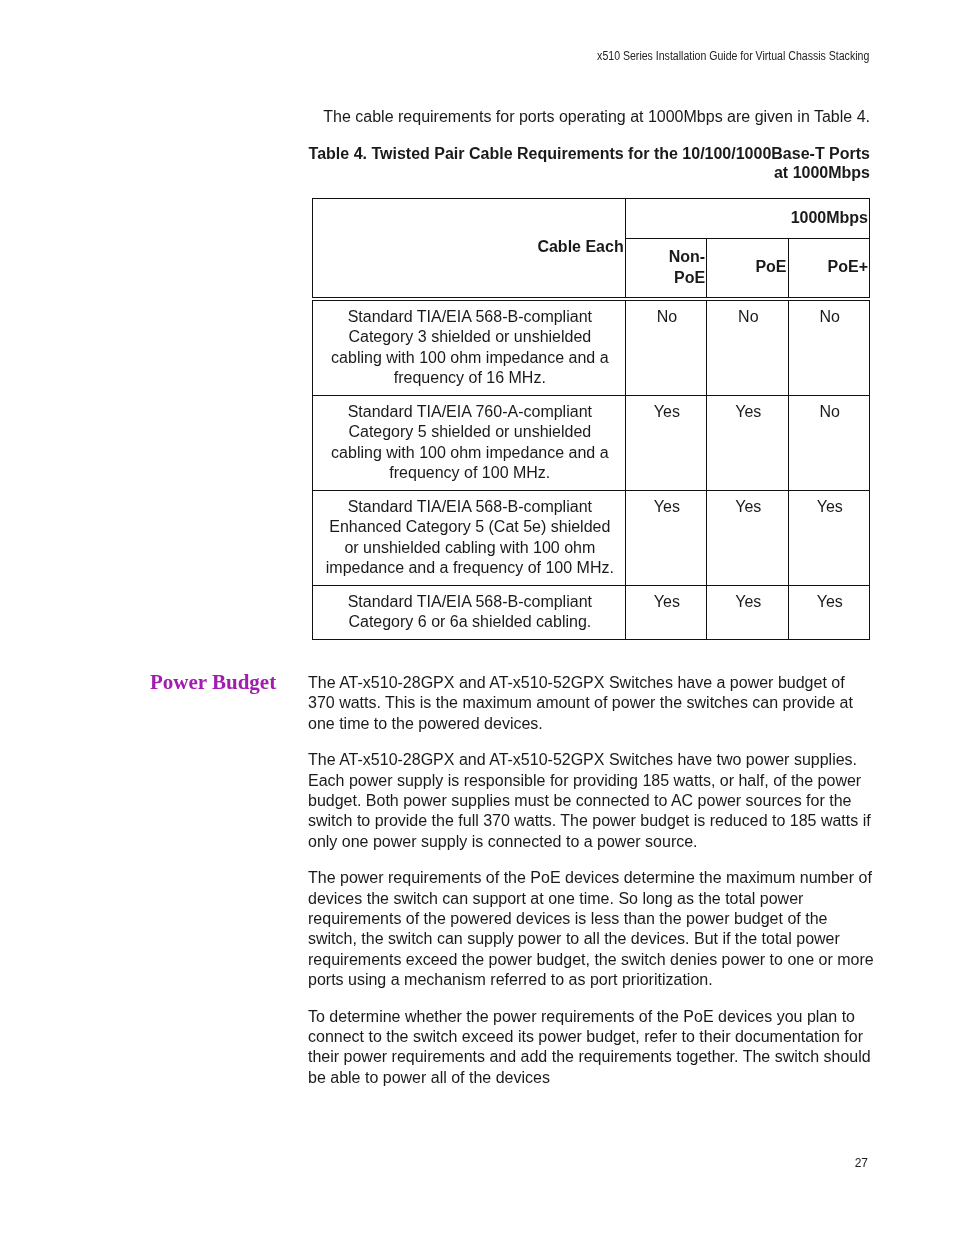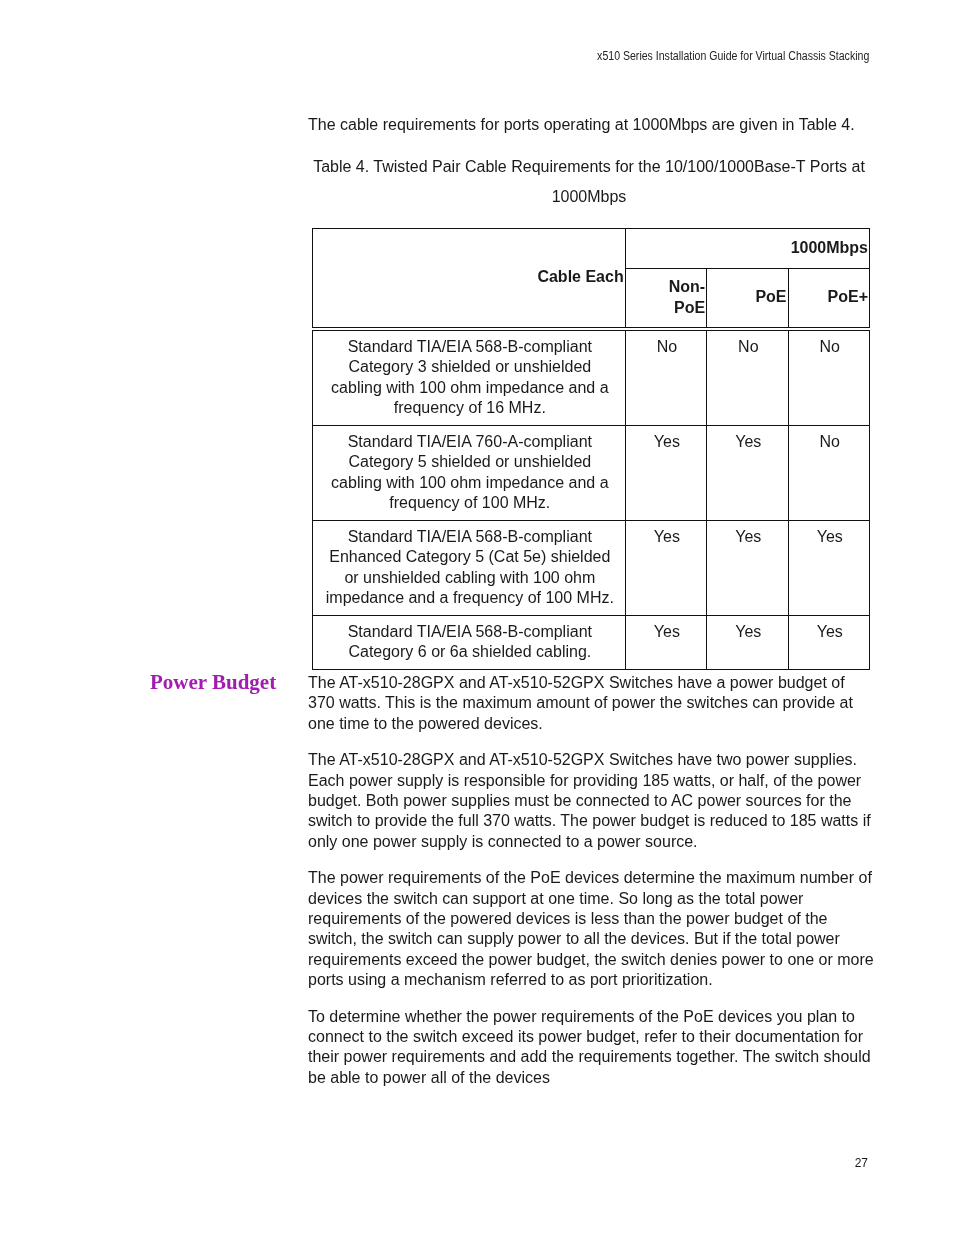--- a/index.html
+++ b/index.html
@@ -1,20 +1,20 @@
 <!DOCTYPE html>
 <html><head>
 <meta charset="utf-8">
 <style>
   html, body { margin: 0; padding: 0; background: #ffffff; }
   body { width: 954px; height: 1235px; position: relative; font-family: "Liberation Sans", sans-serif; color: #1a1a1a; overflow: hidden; }
   .running-header { position: absolute; top: 49px; right: 85px; font-family: "Liberation Sans", sans-serif; font-size: 12px; transform: scaleX(0.88); transform-origin: right center; color: #222; }
   .content { position: absolute; left: 308px; top: 107px; width: 562px; font-size: 16px; line-height: 20.5px; }
-  .content p { margin: 8px 0 16px 0; }
-  .caption { text-align: center; margin: 0 0 12px 0; font-size: 16px; line-height: 30px; }
+  .content p { margin: 0 0 16px 0; text-align: right; }
+  .caption { text-align: center; margin: 0 0 12px 0; font-size: 16px; line-height: 19px; font-weight: bold; }
   table.cable { border-collapse: collapse; width: 558px; margin-left: 4px; font-size: 16px; line-height: 20.5px; }
   table.cable th, table.cable td { border: 1.4px solid #111; vertical-align: top; text-align: center; }
   table.cable th { font-weight: bold; text-align: right; vertical-align: middle; font-size: 16px; }
   table.cable thead tr:last-child th, table.cable thead th.rowspan { border-bottom: 4px double #111; }
   table.cable td { padding: 6px 6px 6px 8px; }
   th.ct { width: 308px; }
   th.grp { height: 37px; }
   th.sub { height: 56px; }
   .power-title { position: absolute; left: 150px; top: 670px; font-family: "Liberation Serif", serif; font-weight: bold; font-size: 21px; color: #a21caf; }
   .section { position: absolute; left: 308px; top: 673px; width: 566px; font-size: 16px; line-height: 20.3px; }

